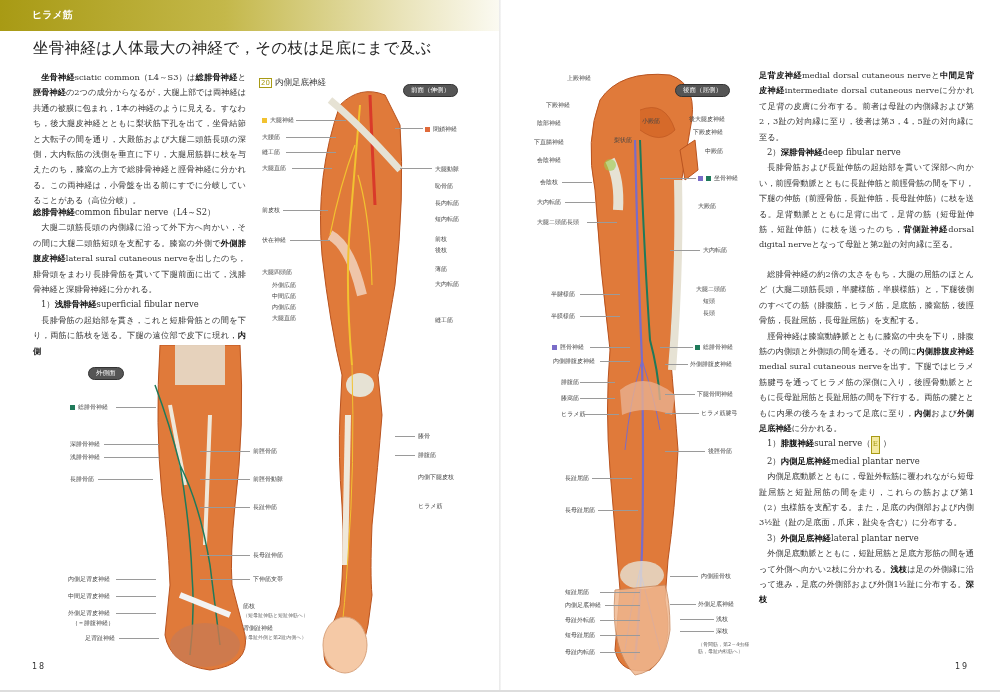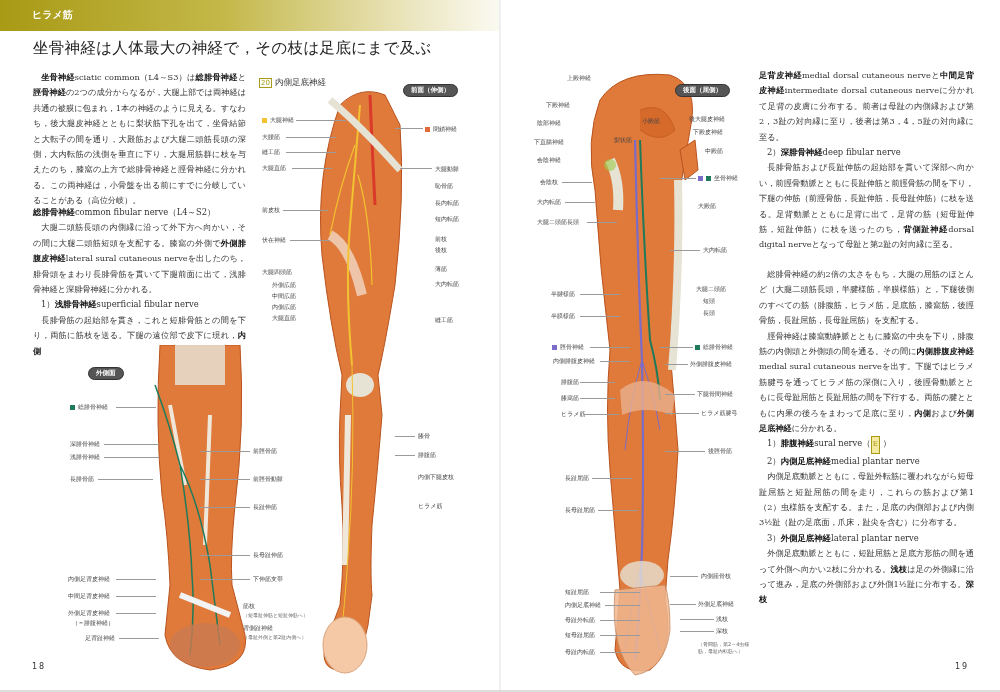--- a/index.html
+++ b/index.html
@@ -12,21 +12,21 @@
   .section-label { position: absolute; left: 32px; top: 8px; font-family: "DejaVu Sans", sans-serif; font-size: 10px; font-weight: bold; color: #fff; }
   .headline { position: absolute; left: 33px; top: 38px; font-family: "DejaVu Sans", sans-serif; font-size: 15.5px; color: #222; letter-spacing: 0.3px; }
   .body-text { position: absolute; font-size: 8.2px; line-height: 15.4px; color: #333; text-align: justify; }
   .body-text p { text-indent: 1em; }
   .body-text b { font-weight: bold; color: #111; }
   .sub-h { font-size: 8.4px; line-height: 15.4px; }
   .sub-h b { font-family: "DejaVu Sans", sans-serif; }
   .page-num { position: absolute; font-family: "DejaVu Sans", sans-serif; font-size: 8px; color: #333; letter-spacing: 2px; }
   .lbl { position: absolute; font-family: "DejaVu Sans", sans-serif; font-size: 6px; color: #444; white-space: nowrap; }
   .leader { position: absolute; height: 1px; background: #9a9a9a; }
-  .pill { position: absolute; background: #555; color: #fff; font-family: "DejaVu Sans", sans-serif; font-size: 6.5px; font-weight: bold; border-radius: 7px; padding: 1px 7px; border: 1px solid #333; }
+  .pill { position: absolute; background: #555; color: #fff; font-family: "DejaVu Sans", sans-serif; font-size: 6.5px; font-weight: normal; border-radius: 7px; padding: 1px 7px; border: 1px solid #333; }
   .swatch { display: inline-block; width: 5px; height: 5px; margin-right: 3px; vertical-align: middle; }
   .fig-title { position: absolute; font-family: "DejaVu Sans", sans-serif; font-size: 8.5px; color: #333; }
   .fig-num { display: inline-block; border: 1px solid #a89a14; color: #a89a14; font-size: 7px; padding: 0 1px; margin-right: 3px; }
   .sub-note { position: absolute; font-family: "DejaVu Sans", sans-serif; font-size: 5px; color: #666; white-space: nowrap; }
   svg { position: absolute; }
 </style>
 </head>
 <body>
 
 <div class="spread">

